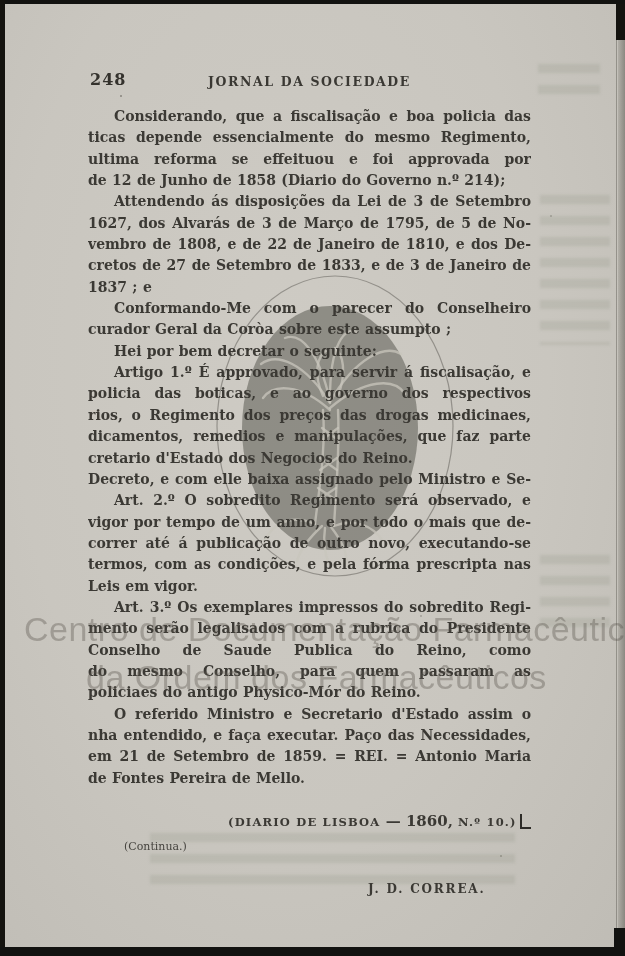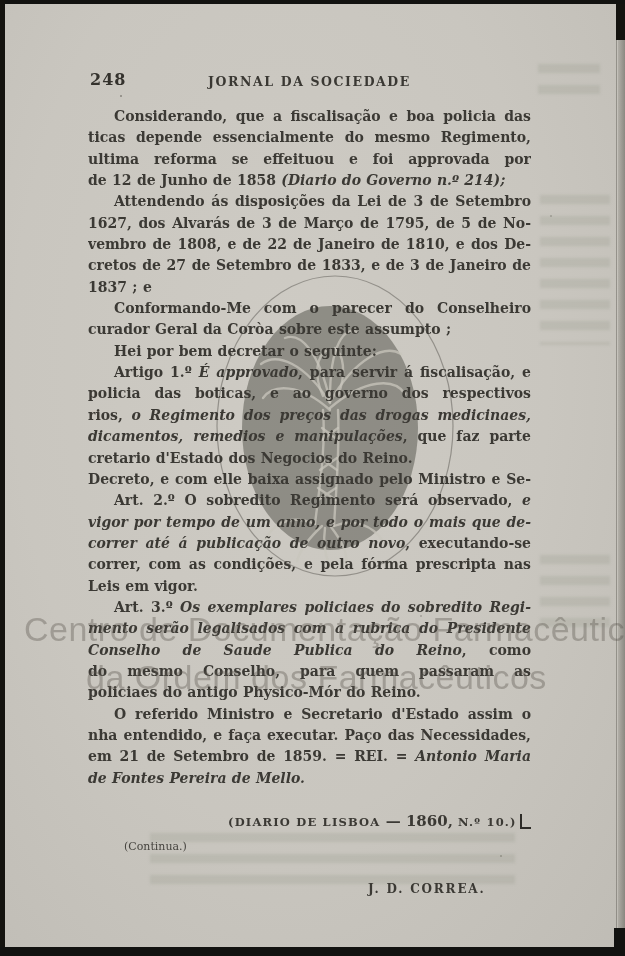--- a/index.html
+++ b/index.html
@@ -24,21 +24,21 @@
   .header-title{position:absolute;left:88px;top:74px;width:443px;text-align:center;
     font-size:12.5px;font-weight:700;letter-spacing:1.6px;color:#3a3833;z-index:4;}
 
   
   .body-text{position:absolute;left:88px;top:106px;width:443px;z-index:4;
     font-size:14px;font-weight:700;color:#3b3934;word-spacing:0.5px;}
   .body-text .line{height:21.35px;line-height:21.35px;overflow:hidden;
     text-align:justify;text-align-last:justify;}
   .body-text .line.first{text-indent:26px;}
   .body-text .line.last{text-align-last:left;}
-  .seg-i{font-style:italic;margin-top:20px;}
+  .seg-i{margin-top:20px;}
   .seg-sc{font-size:11.5px;letter-spacing:1.2px;}
   .seg-n{}
 
   
   .stamp{position:absolute;left:205px;top:268px;z-index:2;}
 
   
   .watermark-line{position:absolute;z-index:5;white-space:nowrap;
     font-family:"Liberation Sans", sans-serif;color:rgba(92,88,78,0.38);}
   .wm1{left:24px;top:610px;font-size:34px;letter-spacing:0.5px;}
@@ -118,23 +118,23 @@
       <div class="line first last"><span class="seg-n">Hei por bem decretar o seguinte:</span></div>
       <div class="line first"><span class="seg-n">Artigo 1.º </span><span class="seg-i">É approvado</span><span class="seg-n">, para servir á fiscalisação, e</span></div>
       <div class="line"><span class="seg-n">policia das boticas, e ao governo dos respectivos botica-</span></div>
       <div class="line"><span class="seg-n">rios, </span><span class="seg-i">o Regimento dos preços das drogas medicinaes, me-</span></div>
       <div class="line"><span class="seg-i">dicamentos, remedios e manipulações</span><span class="seg-n">, que faz parte d'este</span></div>
       <div class="line last"><span class="seg-n">cretario d'Estado dos Negocios do Reino.</span></div>
       <div class="line"><span class="seg-n">Decreto, e com elle baixa assignado pelo Ministro e Se-</span></div>
       <div class="line first"><span class="seg-n">Art. 2.º O sobredito Regimento será observado, </span><span class="seg-i">e terá</span></div>
       <div class="line"><span class="seg-i">vigor por tempo de um anno, e por todo o mais que de-</span></div>
       <div class="line"><span class="seg-i">correr até á publicação de outro novo</span><span class="seg-n">, executando-se nos</span></div>
-      <div class="line"><span class="seg-n">correr, com as condições, e pela fórma prescripta nas</span></div>
+      <div class="line"><span class="seg-n">termos, com as condições, e pela fórma prescripta nas</span></div>
       <div class="line last"><span class="seg-n">Leis em vigor.</span></div>
-      <div class="line first"><span class="seg-n">Art. 3.º </span><span class="seg-i">Os exemplares policiaes do sobredito Regi-</span></div>
+      <div class="line first"><span class="seg-n">Art. 3.º </span><span class="seg-i">Os exemplares impressos do sobredito Regi-</span></div>
       <div class="line"><span class="seg-i">mento serão legalisados com a rubrica do Presidente do</span></div>
       <div class="line"><span class="seg-i">Conselho de Saude Publica do Reino</span><span class="seg-n">, como representante</span></div>
       <div class="line"><span class="seg-n">do mesmo Conselho, para quem passaram as attribuições</span></div>
       <div class="line last"><span class="seg-n">policiaes do antigo Physico-Mór do Reino.</span></div>
       <div class="line first"><span class="seg-n">O referido Ministro e Secretario d'Estado assim o te-</span></div>
       <div class="line"><span class="seg-n">nha entendido, e faça executar. Paço das Necessidades,</span></div>
       <div class="line"><span class="seg-n">em 21 de Setembro de 1859. = REI. = </span><span class="seg-i">Antonio Maria</span></div>
       <div class="line last"><span class="seg-i">de Fontes Pereira de Mello.</span></div>
     </div>
 

